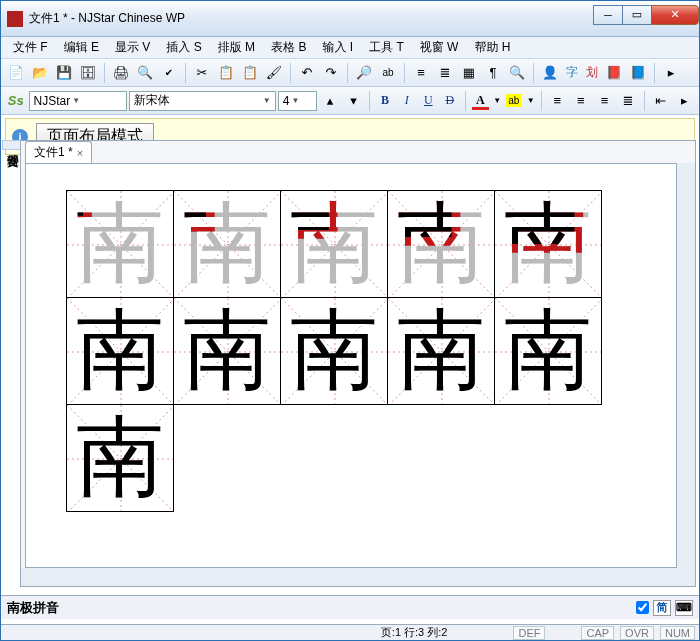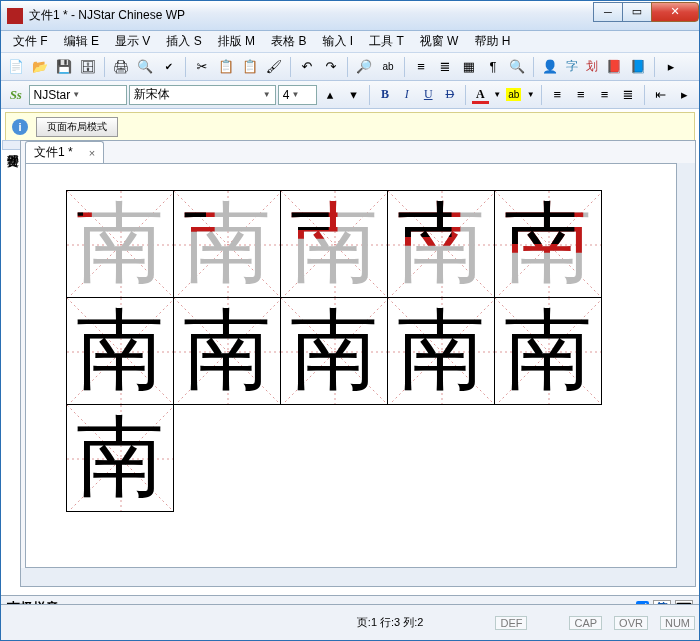--- a/index.html
+++ b/index.html
@@ -1,17 +1,17 @@
 <!DOCTYPE html>
 <html><head>
 <meta charset="utf-8">
 <style>
 * { box-sizing: border-box; margin: 0; padding: 0; font-family: "Microsoft YaHei", "SimSun", sans-serif; }
 body { background: #fff; width: 700px; height: 641px; overflow: hidden; border: 1px solid #2a6fb3; }
-.titlebar { height: 30px; background: linear-gradient(#fff,#e4ecf7 40%,#cfe0f4); display: flex; align-items: center; padding: 0 0 0 6px; border-bottom: 1px solid #9bb8d8; }
+.titlebar { height: 36px; background: linear-gradient(#fff,#e4ecf7 40%,#cfe0f4); display: flex; align-items: center; padding: 0 0 0 6px; border-bottom: 1px solid #9bb8d8; }
 .titlebar .app-icon { width: 16px; height: 16px; background:#b02020; margin-right:6px; }
 .titlebar .title { font-size: 12px; color:#000; flex:1; }
 .win-btns { display:flex; height:22px; margin-top:-6px;}
 .win-btn { width:30px; height:20px; border:1px solid #5a7fa8; display:flex; align-items:center; justify-content:center; font-size:11px; background:linear-gradient(#f4f8fd,#d4e4f4); margin-left:-1px;}
 .win-close { width:48px; background:linear-gradient(#e98,#d9453a,#c32); color:#fff; border-color:#963; border-top-right-radius:4px; border-bottom-right-radius:4px;}
 .menubar { height: 22px; background:#eef3fa; display:flex; align-items:center; padding:0 4px; font-size:12px; border-bottom:1px solid #c8d8ec;}
 .menubar span { padding:8px 8px; cursor:default;}
 .toolbar { height:28px; background:linear-gradient(#f7f9fc,#e3ebf6); border-bottom:1px solid #b5c9e2; display:flex; align-items:center; padding:0 4px; gap:2px;}
 .tb-btn { width:22px; height:22px; display:flex; align-items:center; justify-content:center; border:1px solid transparent; font-size:13px; cursor:default;}
 .sep { width:1px; height:20px; background:#b5c9e2; margin:0 3px;}
@@ -20,45 +20,45 @@
 .style-sel { width:100px;}
 .font-sel { width:150px;}
 .size-sel { width:40px;}
 .fmt-btn { width:20px; height:20px; display:flex; align-items:center; justify-content:center; font-family: Georgia,serif; cursor:default;}
 .B{font-weight:bold;color:#1a3d8f;} .I{font-style:italic;color:#1a3d8f;} .U{text-decoration:underline;color:#1a3d8f;} .D{text-decoration:line-through;color:#1a3d8f;}
 .color-A { position:relative; font-weight:bold; }
 .color-A::after{content:'';position:absolute;left:1px;right:1px;bottom:1px;height:3px;background:#d22;}
 .hl-ab { position:relative; background:#ff0; font-size:10px; padding:1px 2px;}
 .info-bar { background:#ffffe1; border:1px solid #d8d08a; margin:3px 4px; padding:4px 6px; display:flex; align-items:center; font-size:12px; gap:8px;}
 .info-bar .ic { width:16px; height:16px; border-radius:50%; background:#4a90d9; color:#fff; display:flex; align-items:center; justify-content:center; font-size:11px; font-weight:bold;}
-.info-bar button { font-size:10px; padding:2px 10px; background:linear-gradient(#fefefe,#e4e4e4); border:1px solid #999;}
+.info-bar button { font-size:16px; padding:2px 10px; background:linear-gradient(#fefefe,#e4e4e4); border:1px solid #999;}
 .side-label { position:absolute; left:2px; top:140px; writing-mode:vertical-rl; font-size:12px; background:#e8eef8; border:1px solid #b5c9e2; padding:4px 1px;}
 .work { position:absolute; left:20px; right:4px; top:140px; bottom:54px; border:1px solid #9ab; background:#f4f6fa;}
 .tabbar { height:22px; display:flex; align-items:flex-end; padding-left:4px;}
-.tab { background:#fff; border:1px solid #9ab; border-bottom:none; padding:2px 8px; font-size:12px; display:flex; align-items:center; gap:16px; border-top-left-radius:3px; border-top-right-radius:3px;}
+.tab { background:#fff; border:1px solid #9ab; border-bottom:none; padding:2px 8px; font-size:12px; display:flex; align-items:center; gap:4px; border-top-left-radius:3px; border-top-right-radius:3px;}
 .tab .x { font-size:11px; color:#666; cursor:default;}
 .page { position:absolute; left:4px; right:18px; top:22px; bottom:18px; background:#fff; border:1px solid #9ab; overflow:auto; padding:26px 40px;}
 .scroll-v { position:absolute; right:0; top:22px; bottom:18px; width:18px; background:#e8eef6;}
 .scroll-h { position:absolute; left:0; right:0; bottom:0; height:18px; background:#e8eef6;}
 .grid { display:flex; flex-wrap:wrap; }
 .cell { width:108px; height:108px; border:1px solid #000; position:relative; margin-right:-1px; margin-bottom:-1px; display:flex; align-items:center; justify-content:center;}
 .cell svg.guides { position:absolute; inset:0; width:100%; height:100%; }
 .cell .ch { font-family:"KaiTi","STKaiti","SimSun",serif; font-size:88px; line-height:1; position:relative;}
 .ghost { color:#bababa; }
 .red { color:#c01818; }
 .blk { color:#000; }
 .layer { position:absolute; inset:0; display:flex; align-items:center; justify-content:center;}
 .bottom-ime { position:absolute; left:1px; right:1px; bottom:22px; height:24px; background:#eef2f8; border-top:1px solid #9ab; display:flex; align-items:center; padding:0 6px; font-size:13px; font-weight:bold;}
 .bottom-ime .right { margin-left:auto; display:flex; gap:4px; align-items:center;}
 .small-btn { width:18px; height:16px; border:1px solid #999; background:#fff; font-size:11px; display:flex; align-items:center; justify-content:center;}
-.status { position:absolute; left:1px; right:1px; bottom:1px; height:36px; background:#eef2f8; border-top:1px solid #9ab; display:flex; align-items:center; font-size:11px; padding:0 4px;}
+.status { position:absolute; left:1px; right:1px; bottom:1px; height:16px; background:#eef2f8; border-top:1px solid #9ab; display:flex; align-items:center; font-size:11px; padding:0 4px;}
 .status .spacer{flex:1;}
-.status .box{border:1px solid #bcc; padding:0 4px; margin-left:12px; color:#7a7a7a; background:#f7f9fc;}
+.status .box{border:1px solid #bcc; padding:0 4px; margin-left:6px; color:#7a7a7a; background:#f7f9fc;}
 .dropdown-arrow{font-size:8px; color:#555; margin-left:2px;}
-.ss-btn{color:#5a9b2e;font-weight:bold;font-style:italic;font-family:Liberation Serif, serif;text-align:right;}
+.ss-btn{color:#5a9b2e;font-weight:bold;font-style:italic;font-family:Liberation Sans, sans-serif;text-align:right;}
 .txt-btn{font-size:12px;width:auto;padding:0 2px;}
 </style>
 </head>
 <body>
 
 <div class="titlebar">
   <div class="app-icon"></div>
   <div class="title">文件1 * - NJStar Chinese WP</div>
   <div class="win-btns">
     <div class="win-btn">─</div>

